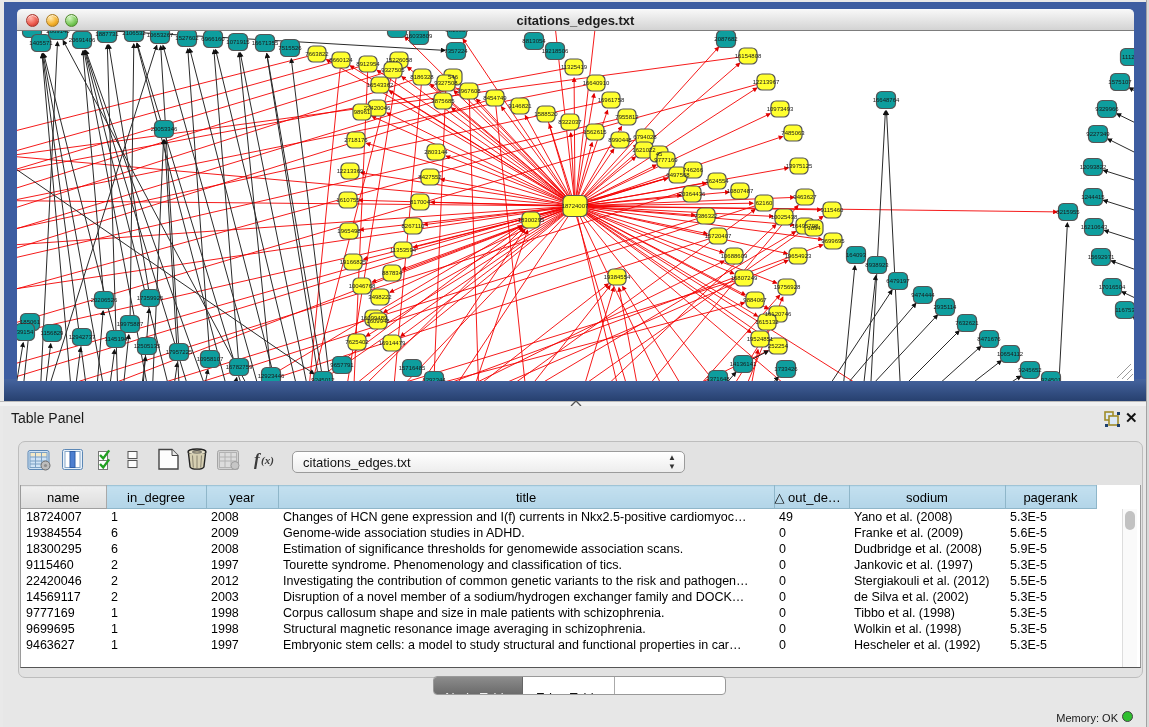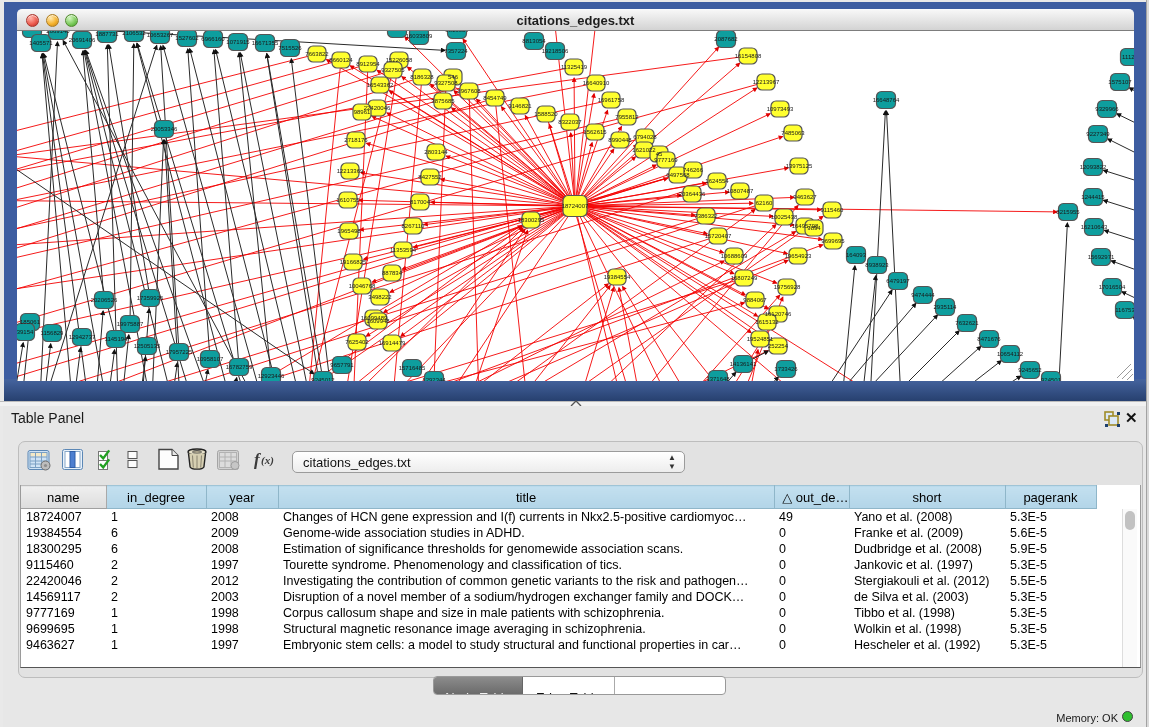--- a/index.html
+++ b/index.html
@@ -645,22 +645,22 @@
             <col style="width:156px">
             <col style="width:91px">
             <col style="width:46px">
           </colgroup>
       <tbody>
             <tr>
               <th class="name">name</th>
               <th>in_degree</th>
               <th>year</th>
               <th>title</th>
-              <th style="text-align:right">△ out_de…</th>
-              <th>short</th>
+              <th style="text-align:left">△ out_de…</th>
+              <th>sodium</th>
               <th>pagerank</th>
               <th class="blank"></th>
             </tr>
       <tr>
               <td class="c1">18724007</td>
               <td class="c2">1</td>
               <td class="c3">2008</td>
               <td class="c4">Changes of HCN gene expression and I(f) currents in Nkx2.5-positive cardiomyoc…</td>
               <td class="c5">49</td>
               <td class="c6">Yano et al. (2008)</td>
@@ -706,21 +706,21 @@
               <td class="c6">Stergiakouli et al. (2012)</td>
               <td class="c7">5.5E-5</td>
               <td class="c8"></td>
             </tr>
 <tr>
               <td class="c1">14569117</td>
               <td class="c2">2</td>
               <td class="c3">2003</td>
               <td class="c4">Disruption of a novel member of a sodium/hydrogen exchanger family and DOCK…</td>
               <td class="c5">0</td>
-              <td class="c6">de Silva et al. (2003)</td>
+              <td class="c6">de Silva et al. (2002)</td>
               <td class="c7">5.3E-5</td>
               <td class="c8"></td>
             </tr>
 <tr>
               <td class="c1">9777169</td>
               <td class="c2">1</td>
               <td class="c3">1998</td>
               <td class="c4">Corpus callosum shape and size in male patients with schizophrenia.</td>
               <td class="c5">0</td>
               <td class="c6">Tibbo et al. (1998)</td>

